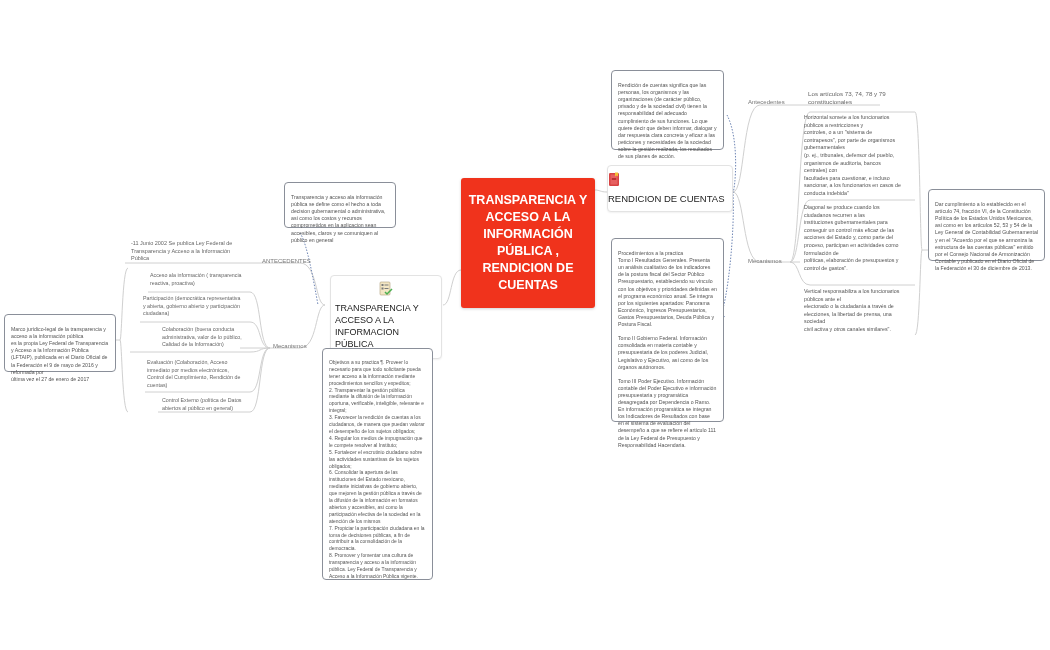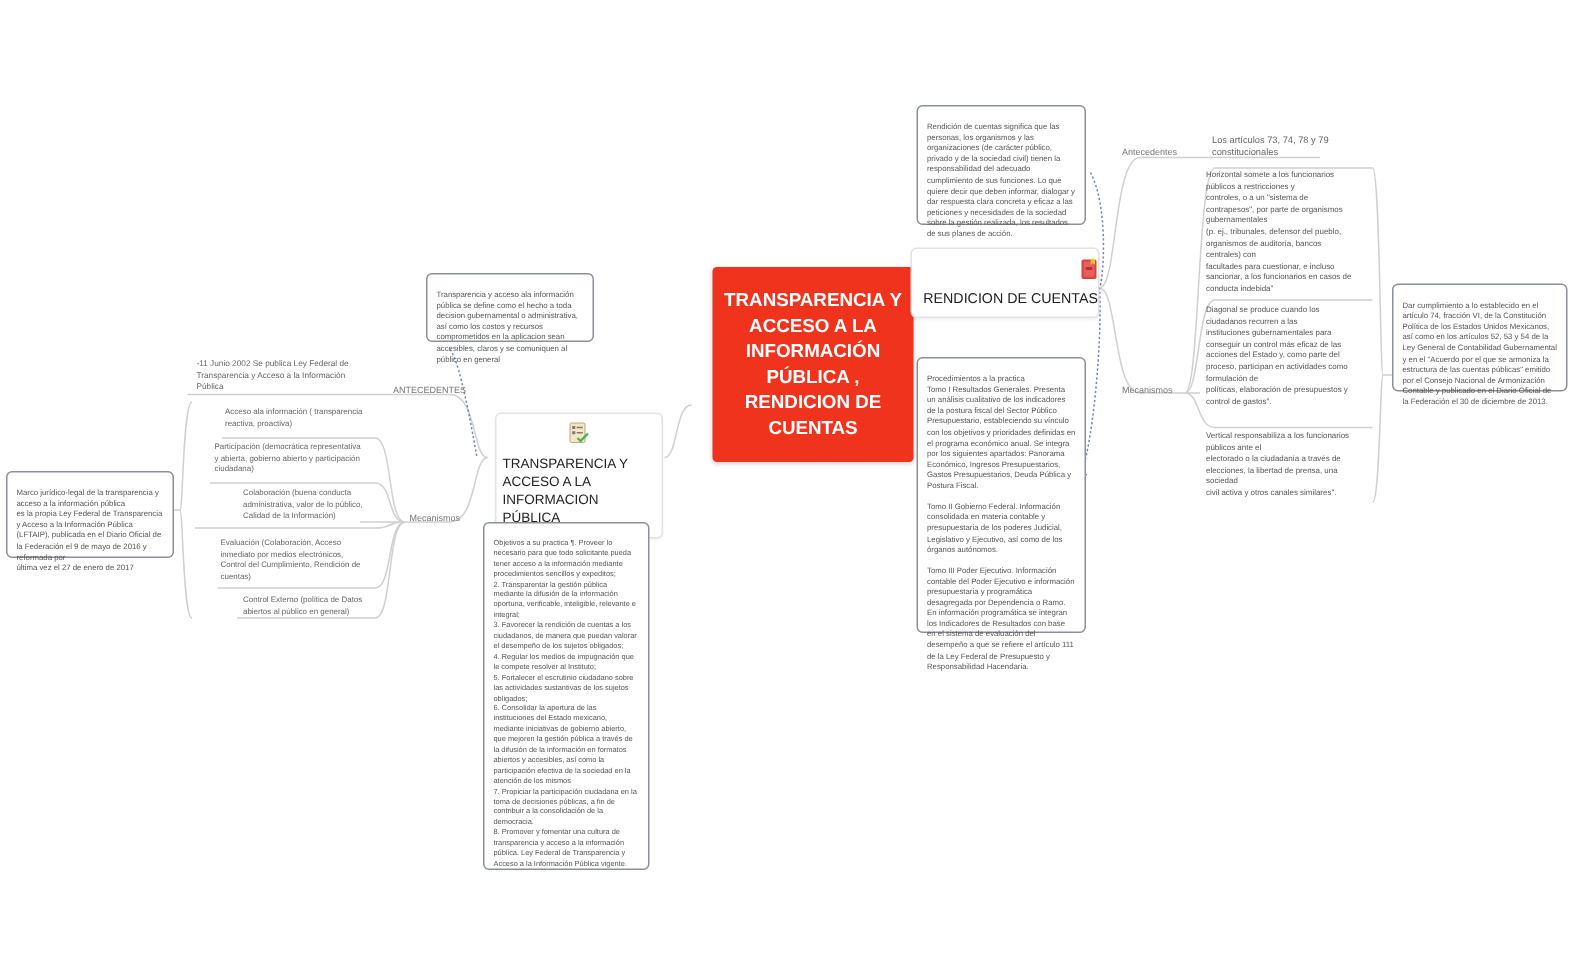--- a/index.html
+++ b/index.html
@@ -6,27 +6,27 @@
   html, body { width: 1050px; height: 650px; background: #ffffff; overflow: hidden; }
   body { position: relative; font-family: "Liberation Sans", sans-serif; color: #333; }
 
   #connectors { position: absolute; left: 0; top: 0; width: 1050px; height: 650px; pointer-events: none; }
 
   .central {
     position: absolute; left: 461px; top: 178px; width: 134px; height: 130px;
     background: #f0331c; border-radius: 3px;
     color: #fff; font-weight: bold; font-size: 12.5px; line-height: 17px;
     text-align: center; display: flex; align-items: center; justify-content: center;
-    padding: 4px 6px; box-shadow: 0 1px 3px rgba(0,0,0,0.18); margin-left: 14px;
+    padding: 4px 6px; box-shadow: 0 1px 3px rgba(0,0,0,0.18);
   }
 
   .topic {
     position: absolute; background: #fff; border: 1px solid #e3e3e3; border-radius: 4px;
     box-shadow: 0 1px 2px rgba(0,0,0,0.06);
-    font-size: 9.5px; color: #222; display: flex; flex-direction: column; align-items: flex-end;
+    font-size: 9.5px; color: #222; display: flex; flex-direction: column; align-items: flex-start;
   }
   .topic .ticon { margin-bottom: 4px; }
 
   .note {
     position: absolute; background: #fff; border: 1px solid #8a8f99; border-radius: 4px;
     font-size: 5.2px; line-height: 7.1px; color: #555; padding: 4px 6px;
     white-space: pre-line;
   }
 
   .label {

